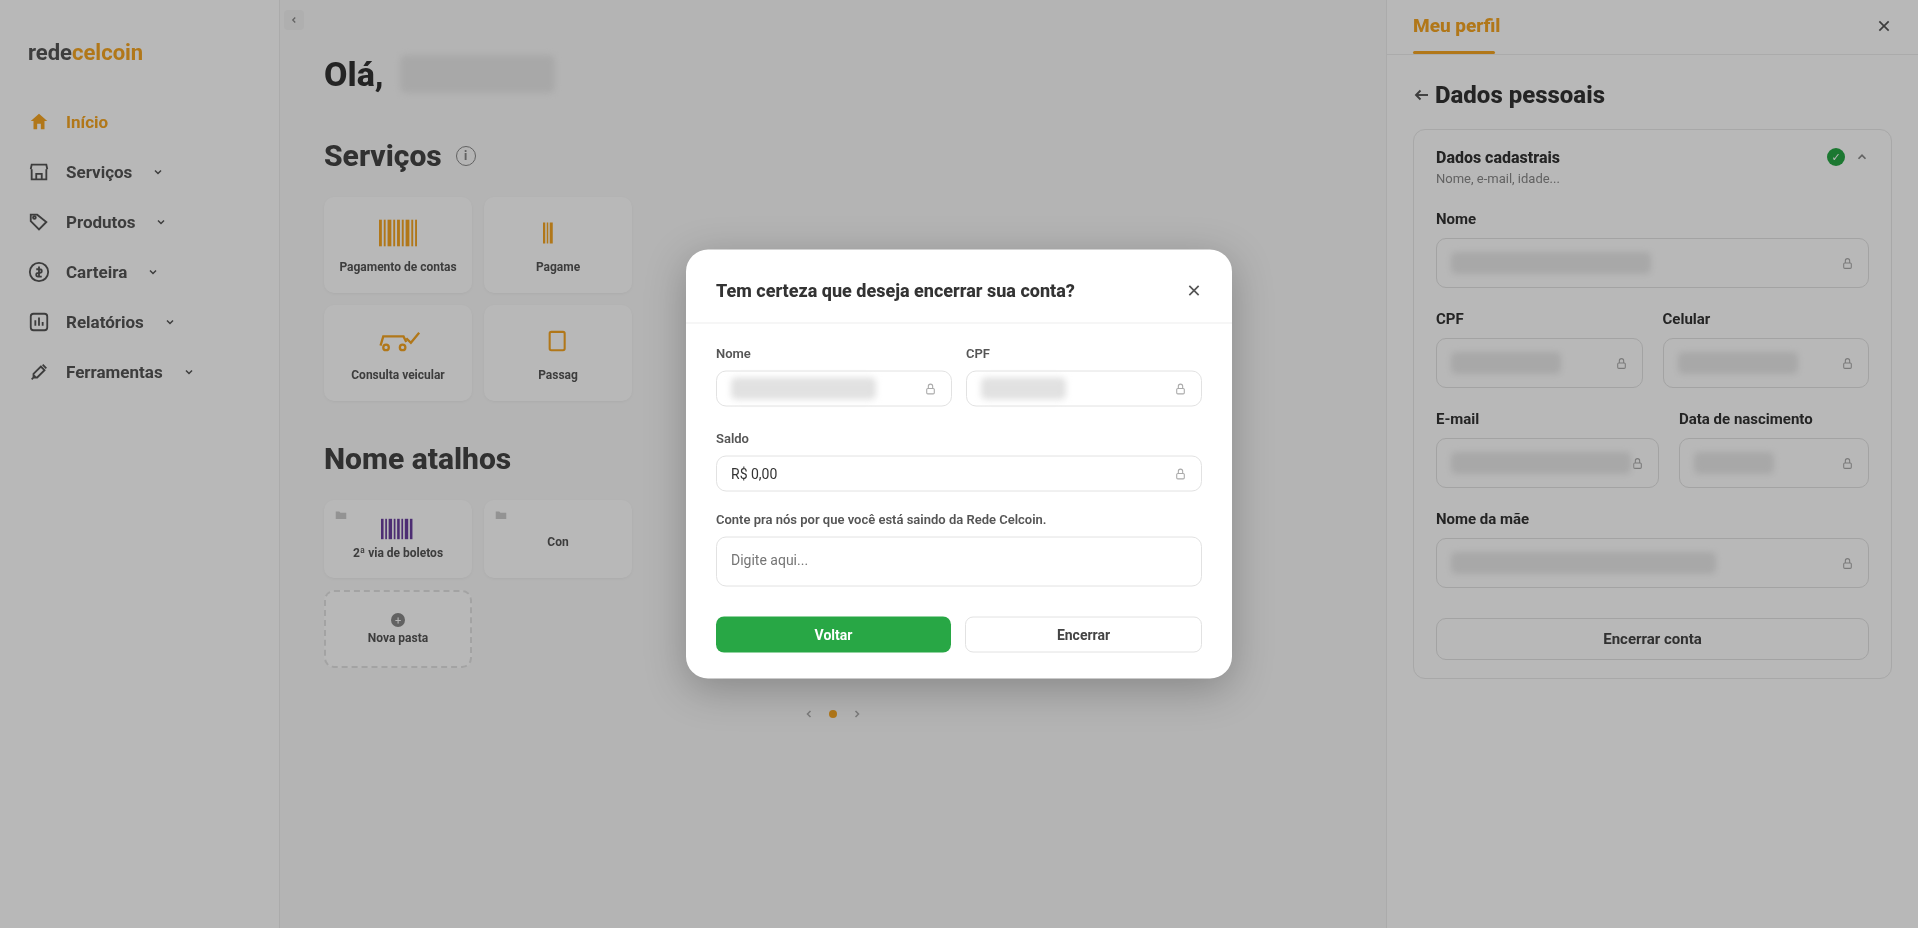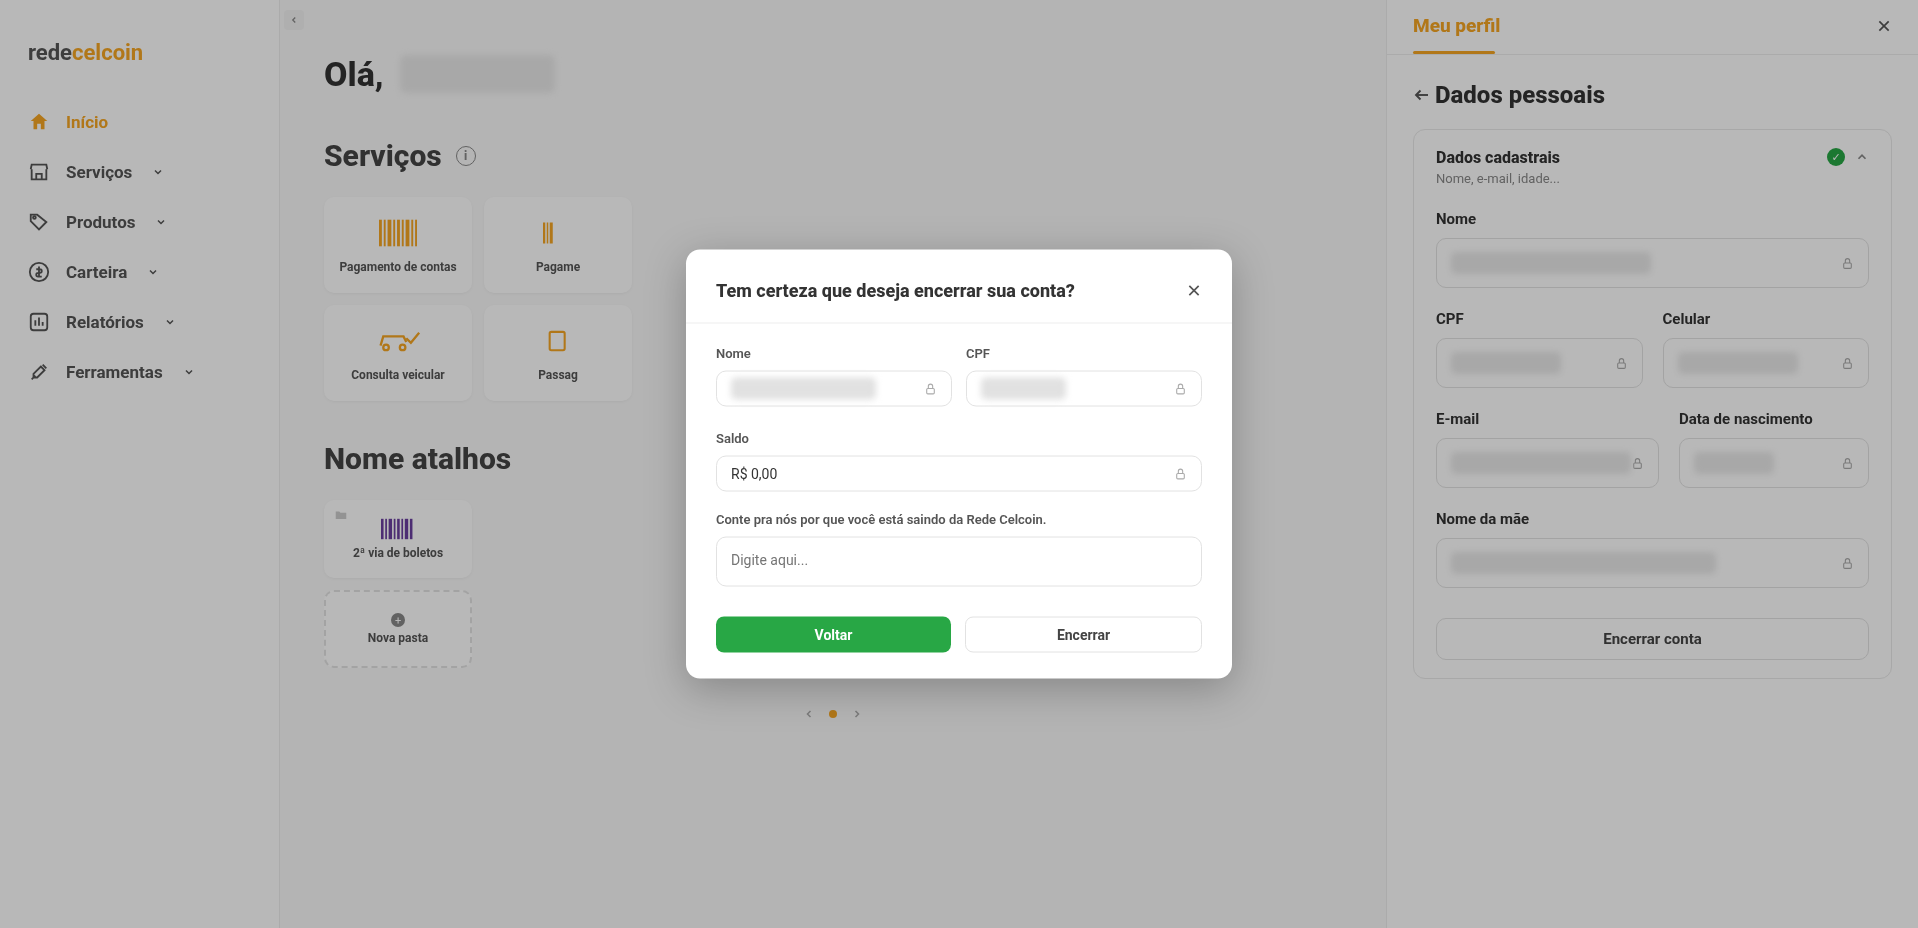--- a/index.html
+++ b/index.html
@@ -60,21 +60,21 @@
 .chev-up { color:#888; font-size:14px;}
 .ro-input { border:1px solid #e2e2e2; border-radius:10px; height:50px; display:flex; align-items:center; justify-content:space-between; padding:0 14px; background:#fff;}
 .ro-input .blur { height:22px; background:#e9e9e9; border-radius:5px; filter: blur(3px);}
 .lock { color:#aaa; font-size:13px;}
 .field-row { display:flex; gap:20px;}
 .field-col { flex:1; display:flex; flex-direction:column; gap:10px;}
 .field-label { font-size:15px; font-weight:700; color:#333;}
 .enc-btn { border:1px solid #e2e2e2; border-radius:10px; height:42px; display:flex; align-items:center; justify-content:center; font-size:15px; font-weight:700; color:#444; cursor:pointer; margin-top:8px;}
 
 
-.modal { position:absolute; left:50%; top:50%; transform:translate(-50%,-50%); width:546px; background:#fff; border-radius:14px; box-shadow:0 10px 40px rgba(0,0,0,0.25); z-index:60; padding: 30px 30px 26px;}
+.modal { position:absolute; left:50%; top:50%; transform:translate(-50%,-50%); width:546px; background:#fff; border-radius:22px; box-shadow:0 10px 40px rgba(0,0,0,0.25); z-index:60; padding: 30px 30px 26px;}
 .modal-head { display:flex; justify-content:space-between; align-items:center; }
 .modal-head .mh { font-size:18px; font-weight:800; color:#333; }
 .modal-head .mx { color:#555; font-size:18px; cursor:pointer; }
 .modal-sep { height:1px; background:#eee; margin:22px -30px 22px;}
 .m-row { display:flex; gap:14px; }
 .m-col { flex:1; display:flex; flex-direction:column; gap:10px;}
 .m-label { font-size:13px; color:#555; font-weight:600;}
 .m-input { border:1px solid #e2e2e2; border-radius:10px; height:36px; display:flex; align-items:center; justify-content:space-between; padding:0 14px; background:#fff;}
 .m-textarea { border:1px solid #e2e2e2; border-radius:10px; height:50px; padding:14px; width:100%; font-size:14px; resize:none; outline:none;}
 .m-btns { display:flex; gap:14px; margin-top:30px;}
@@ -258,20 +258,29 @@
               <rect x="5" y="0" width="2" height="24"></rect>
               <rect x="9" y="0" width="4" height="24"></rect>
               <rect x="15" y="0" width="2" height="24"></rect>
               <rect x="19" y="0" width="3" height="24"></rect>
               <rect x="24" y="0" width="2" height="24"></rect>
               <rect x="28" y="0" width="4" height="24"></rect>
               <rect x="34" y="0" width="3" height="24"></rect>
             </svg>
         </span>
         <span class="slbl">2ª via de boletos</span>
+      </div>
+      <div class="short-card" style="overflow:hidden;">
+        <span class="folder">
+          <svg width="14" height="14" viewBox="0 0 24 24" fill="currentColor">
+              <path d="M3 6h6l2 2h10v11H3z"></path>
+            </svg>
+        </span>
+        <span class="sic"></span>
+        <span class="slbl">Con</span>
       </div>
     </div>
 
     <div class="add-card">
       <span class="plus">+</span>
       <span class="alab">Nova pasta</span>
     </div>
 
     <div class="pager">
       <span>

